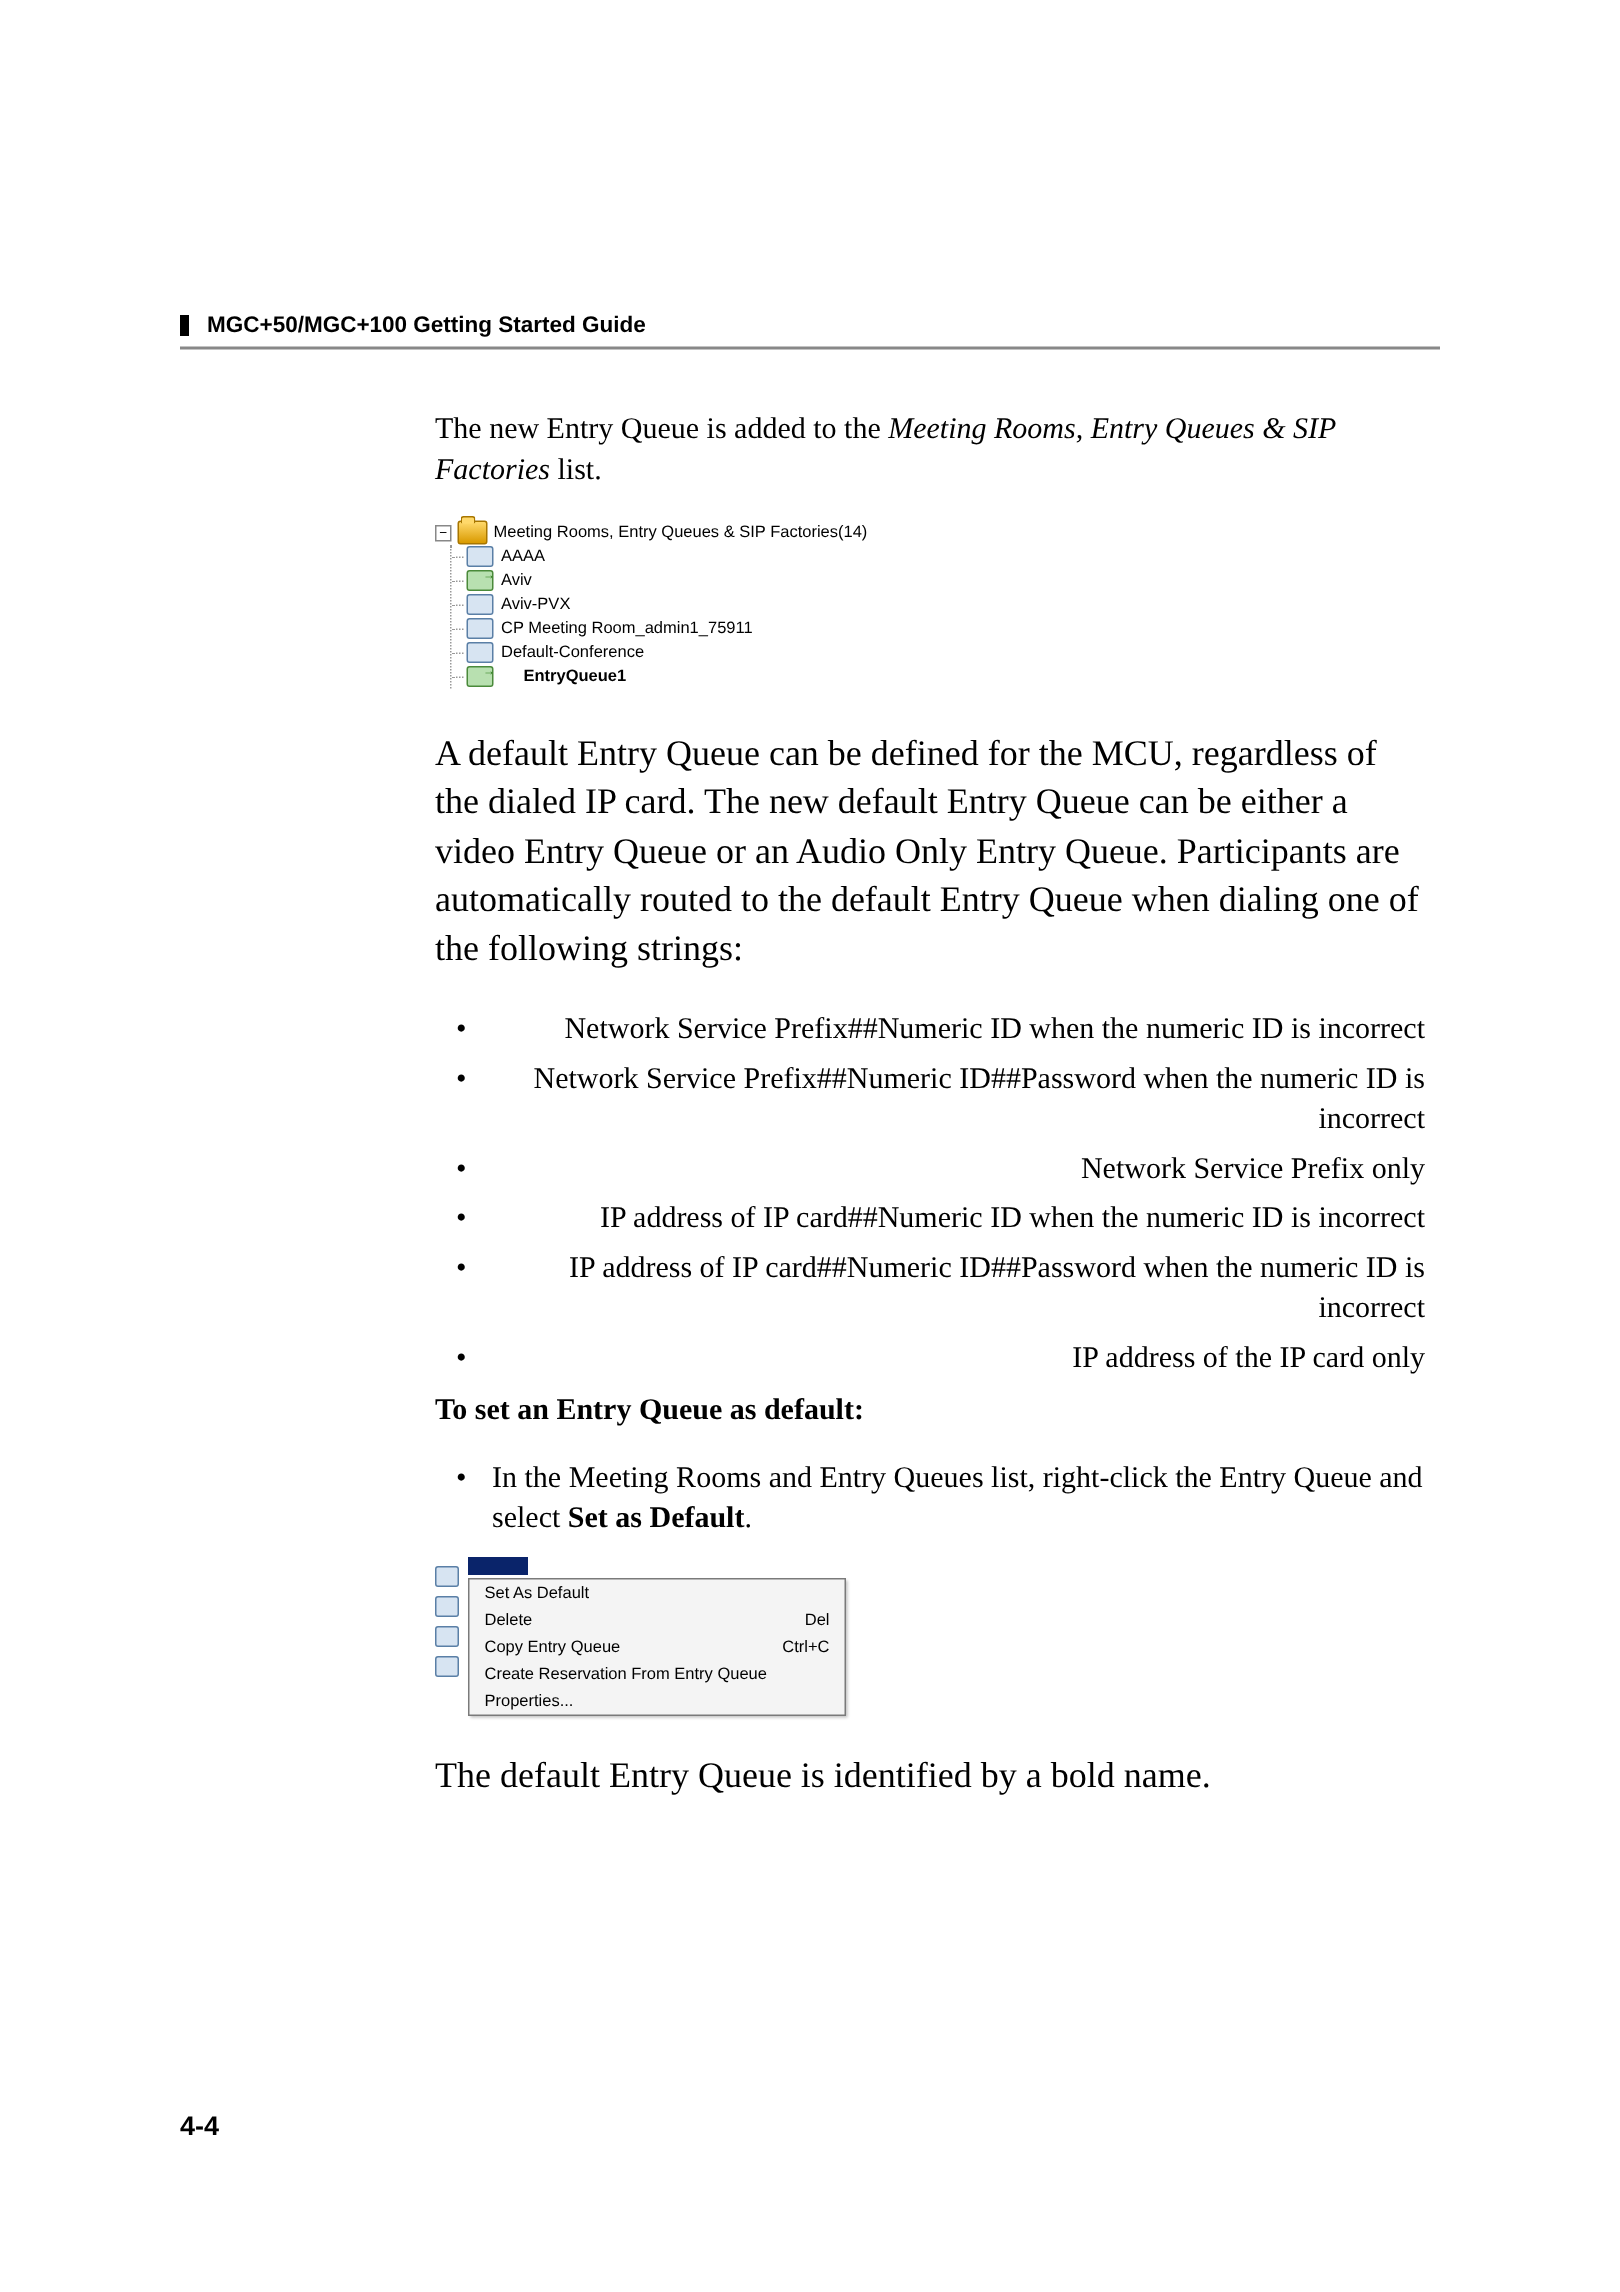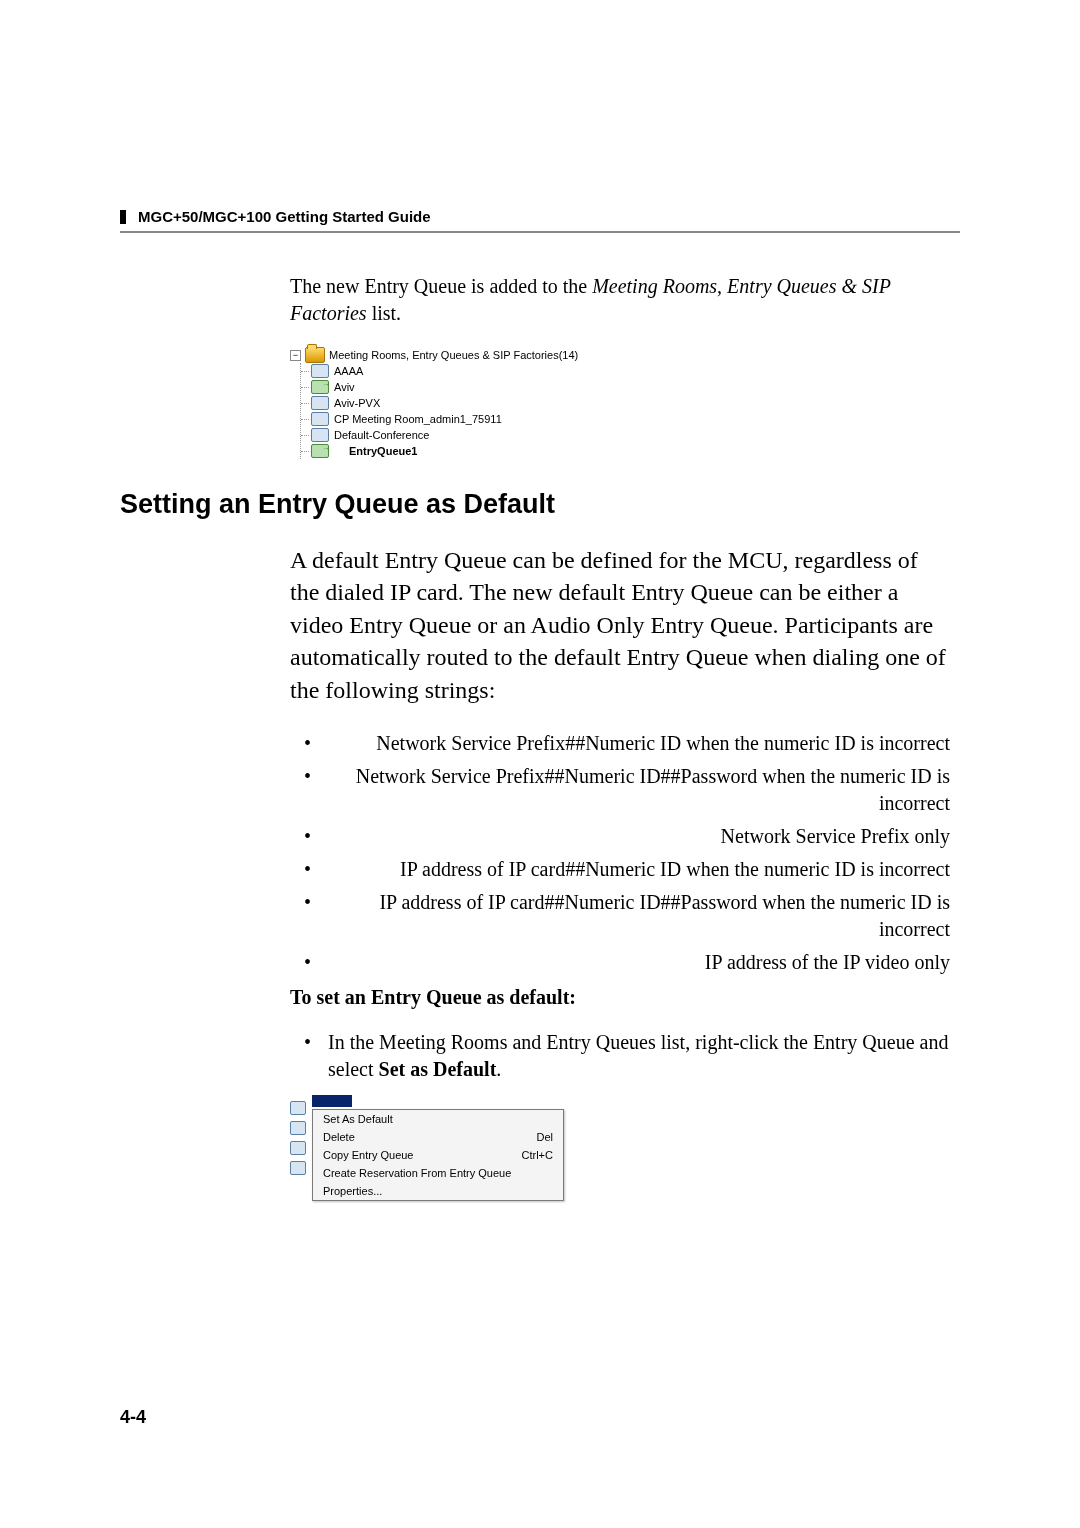--- a/index.html
+++ b/index.html
@@ -253,32 +253,31 @@
             <span>Default-Conference</span>
           </div>
           <div class="tree-item bold">
             <span class="eq-icon"></span>
             <span>EntryQueue1</span>
           </div>
         </div>
     </div>
   </div>
 
-  <h2 class="section-title">Setting an Entry Queue as Default</h2>
 
   <div class="indent-block">
     <p class="body-text">A default Entry Queue can be defined for the MCU, regardless of the dialed IP card. The new default Entry Queue can be either a video Entry Queue or an Audio Only Entry Queue. Participants are automatically routed to the default Entry Queue when dialing one of the following strings:</p>
 
     <ul class="bullets" id="bullet-list">
         <li>Network Service Prefix##Numeric ID when the numeric ID is incorrect</li>
         <li>Network Service Prefix##Numeric ID##Password when the numeric ID is incorrect</li>
         <li>Network Service Prefix only</li>
         <li>IP address of IP card##Numeric ID when the numeric ID is incorrect</li>
         <li>IP address of IP card##Numeric ID##Password when the numeric ID is incorrect</li>
-        <li>IP address of the IP video only</li>
+        <li>IP address of the IP card only</li>
       </ul>
 
     <p class="subhead">To set an Entry Queue as default:</p>
 
     <ul class="step-bullet">
       <li>
         <span>In the Meeting Rooms and Entry Queues list, right-click the Entry Queue and select </span><span class="bold">Set as Default</span><span>.</span>
       </li>
     </ul>
 
@@ -309,16 +308,17 @@
               <span></span>
             </div>
             <div class="row">
               <span>Properties...</span>
               <span></span>
             </div>
           </div>
       </div>
     </div>
 
+    <p class="body-text">The default Entry Queue is identified by a bold name.</p>
   </div>
 
   <div class="page-number">4-4</div>
 </div>
 
 </body></html>

